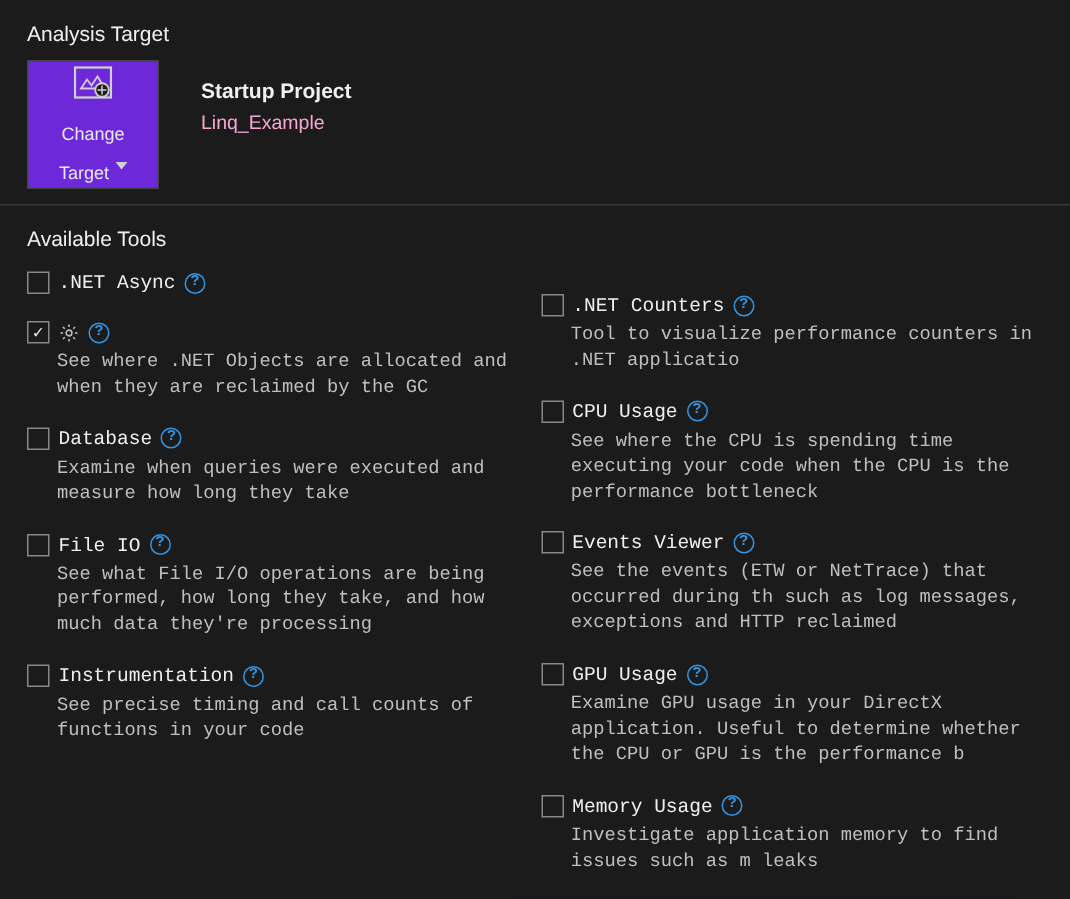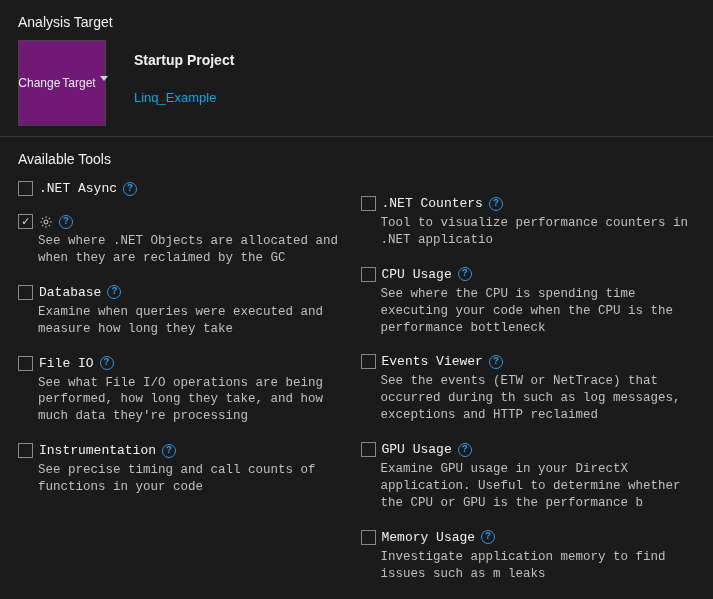--- a/index.html
+++ b/index.html
@@ -19,43 +19,43 @@
     margin: 14px 0 10px 18px;
   }
   .target-row {
     display: flex;
     align-items: flex-start;
     margin-left: 18px;
     margin-bottom: 10px;
   }
   .change-target-tile {
     width: 88px; height: 86px;
-    background: #701a75;
+    background: #6d28d9;
     border: 1px solid #444;
-    display: flex; flex-direction: row;
+    display: flex; flex-direction: column;
     align-items: center; justify-content: center;
     font-size: 12px;
     color: #eaeaea;
     cursor: pointer;
-    gap: 2px;
+    gap: 12px;
   }
   .change-target-tile svg { margin-bottom: 4px; }
   .change-target-tile .dropdown-row {
     display: flex; align-items: flex-start; gap: 4px;
   }
   .target-info {
     margin-left: 28px;
     margin-top: 12px;
   }
   .target-info .proj-title {
     font-size: 14px; font-weight: 600; color: #f0f0f0;
-    margin-bottom: 22px;
+    margin-bottom: 6px;
   }
   .target-info .proj-sub {
-    font-size: 13px; color: #0ea5e9;
+    font-size: 13px; color: #f9a8d4;
   }
   .rule {
     height: 1px; background: #3a3a3a;
     margin: 8px 0 0 0;
   }
   .tools-grid {
     display: flex;
     margin: 14px 18px 0 18px;
     gap: 0;
     font-family: Liberation Mono, monospace;

